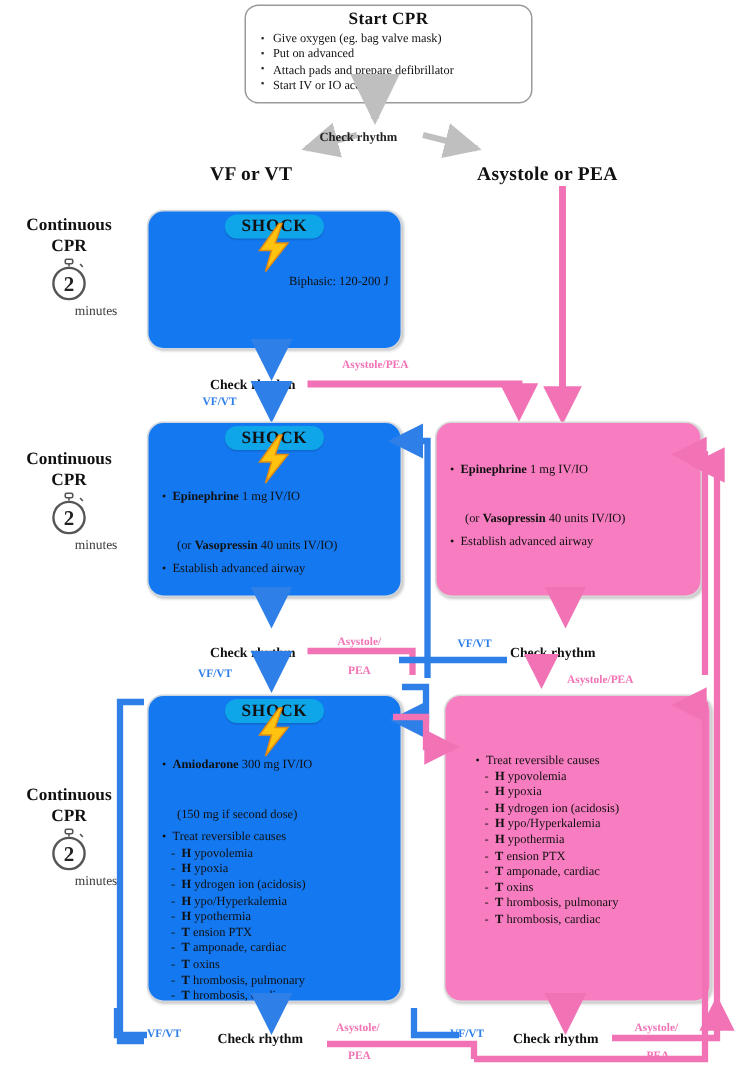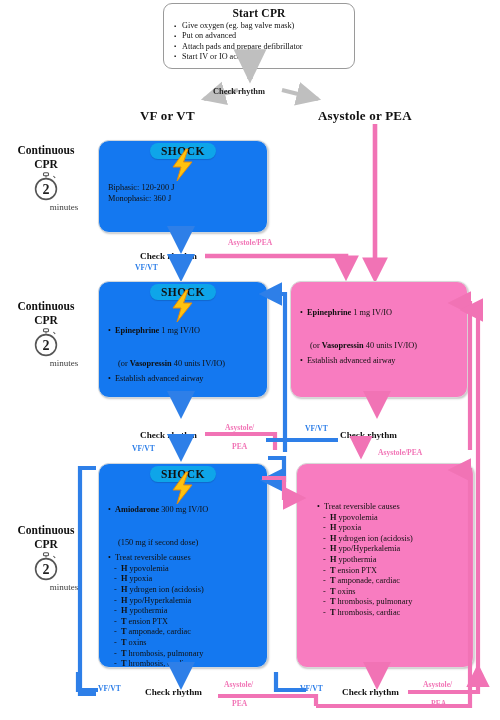--- a/index.html
+++ b/index.html
@@ -142,23 +142,22 @@
     <div class="mins">minutes</div>
   </div>
 
   <div class="abs box blue" style="left:98px;top:140px;width:170px;height:93px;">
     <div class="shockwrap">
       <div class="shockpill">SHOCK</div>
       <svg class="bolt" width="34" height="36" viewBox="0 0 34 36">
         <path d="M20,2 L7,20 L15,20 L11,34 L26,15 L17.5,15 L22,2 Z" fill="#FFC20E" stroke="#E08A12" stroke-width="1"></path>
       </svg>
     </div>
-    <div class="body" style="padding-top:0;text-align:left;">
+    <div class="body" style="padding-top:0;text-align:right;">
       <div class="line">Biphasic: 120-200 J</div>
-      <div class="line">Monophasic: 360 J</div>
     </div>
   </div>
 
   <svg class="conn" style="left:172px;top:232px;" width="24" height="22">
     <defs>
         <marker id="bhead" markerWidth="6" markerHeight="6" refX="3.6" refY="3" orient="auto">
       <path d="M0,0.2 L5.6,3 L0,5.8 z" fill="#2E7FE8"></path>
         </marker>
       </defs>
     <path d="M9,1 L9,12" stroke="#2E7FE8" stroke-width="5" fill="none" marker-end="url(#bhead)"></path>

